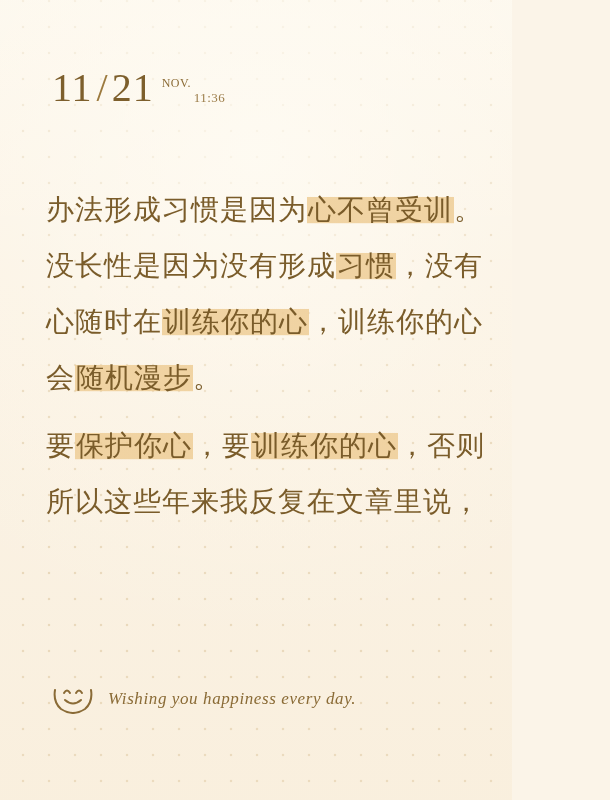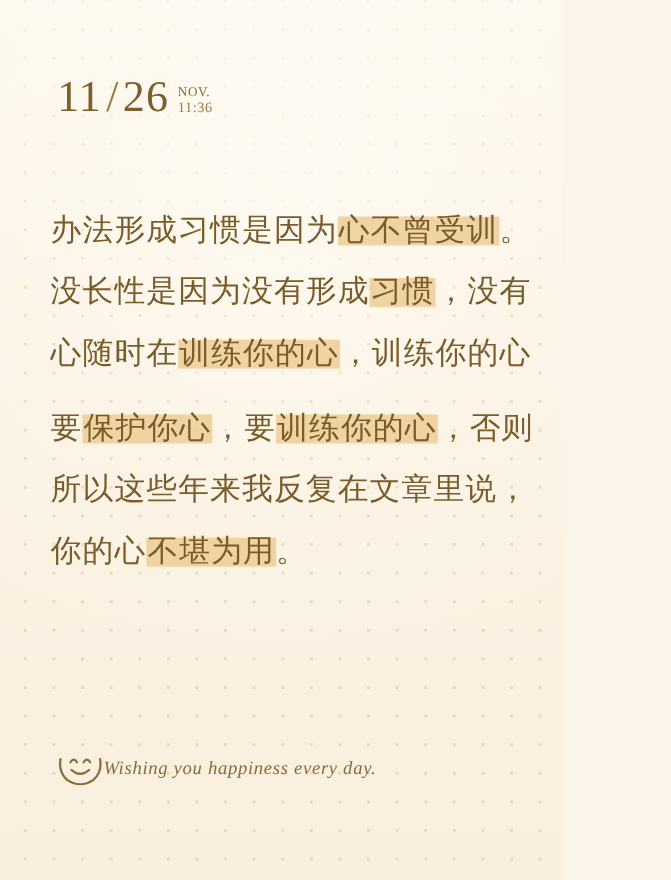--- a/index.html
+++ b/index.html
@@ -69,20 +69,21 @@
     display: block;
     font-size: 12px;
     letter-spacing: 0.5px;
     color: #8c6c36;
   }
   .date-time {
     display: block;
     font-size: 13px;
     letter-spacing: 0.5px;
     color: #9b7c48;
+    margin-left: 32px;
   }
 
   .body-text {
     position: absolute;
     left: 46px;
     right: 44px;
     top: 182px;
     color: #7a5c2a;
     font-size: 28px;
     line-height: 56px;
@@ -100,20 +101,21 @@
   .para-gap {
     height: 12px;
   }
 
   .footer {
     position: absolute;
     left: 52px;
     bottom: 86px;
     display: flex;
     align-items: center;
+    gap: 14px;
   }
   .smiley {
     width: 42px;
     height: 30px;
     flex: none;
   }
   .footer-text {
     font-family: "Liberation Serif", serif;
     font-style: italic;
     font-size: 17px;
@@ -123,35 +125,35 @@
 </style>
 </head>
 <body>
 
 <div class="card">
   <div class="paper-glow"></div>
 
   <div class="date-block">
     <span class="date-day">11</span>
     <span class="date-sep">/</span>
-    <span class="date-day">26</span>
+    <span class="date-day">21</span>
     <span class="date-month-wrap">
       <span class="date-month">NOV.</span>
       <span class="date-time">11:36</span>
     </span>
   </div>
 
   <div class="body-text" id="body-text">
       <div class="line"><span>办法形成习惯是因为</span><span class="hl">心不曾受训</span><span>。</span></div>
       <div class="line"><span>没长性是因为没有形成</span><span class="hl">习惯</span><span>，没有</span></div>
       <div class="line"><span>心随时在</span><span class="hl">训练你的心</span><span>，训练你的心</span></div>
+      <div class="line"><span>会</span><span class="hl">随机漫步</span><span>。</span></div>
       <div class="para-gap"></div>
       <div class="line"><span>要</span><span class="hl">保护你心</span><span>，要</span><span class="hl">训练你的心</span><span>，否则</span></div>
       <div class="line"><span>所以这些年来我反复在文章里说，</span></div>
-      <div class="line"><span>你的心</span><span class="hl">不堪为用</span><span>。</span></div>
     </div>
 
   <div class="footer">
     <span class="smiley">
       <svg viewBox="0 0 42 30" width="42" height="30" aria-hidden="true">
         <path d="M3 6 Q1 18 9 25 Q21 33 33 25 Q41 18 39 6" fill="none" stroke="#8a6b36" stroke-width="2" stroke-linecap="round"></path>
         <path d="M12 9 Q15 4 18 9" fill="none" stroke="#8a6b36" stroke-width="2" stroke-linecap="round"></path>
         <path d="M24 9 Q27 4 30 9" fill="none" stroke="#8a6b36" stroke-width="2" stroke-linecap="round"></path>
         <path d="M13 16 Q21 23 29 16" fill="none" stroke="#8a6b36" stroke-width="2" stroke-linecap="round"></path>
       </svg>

